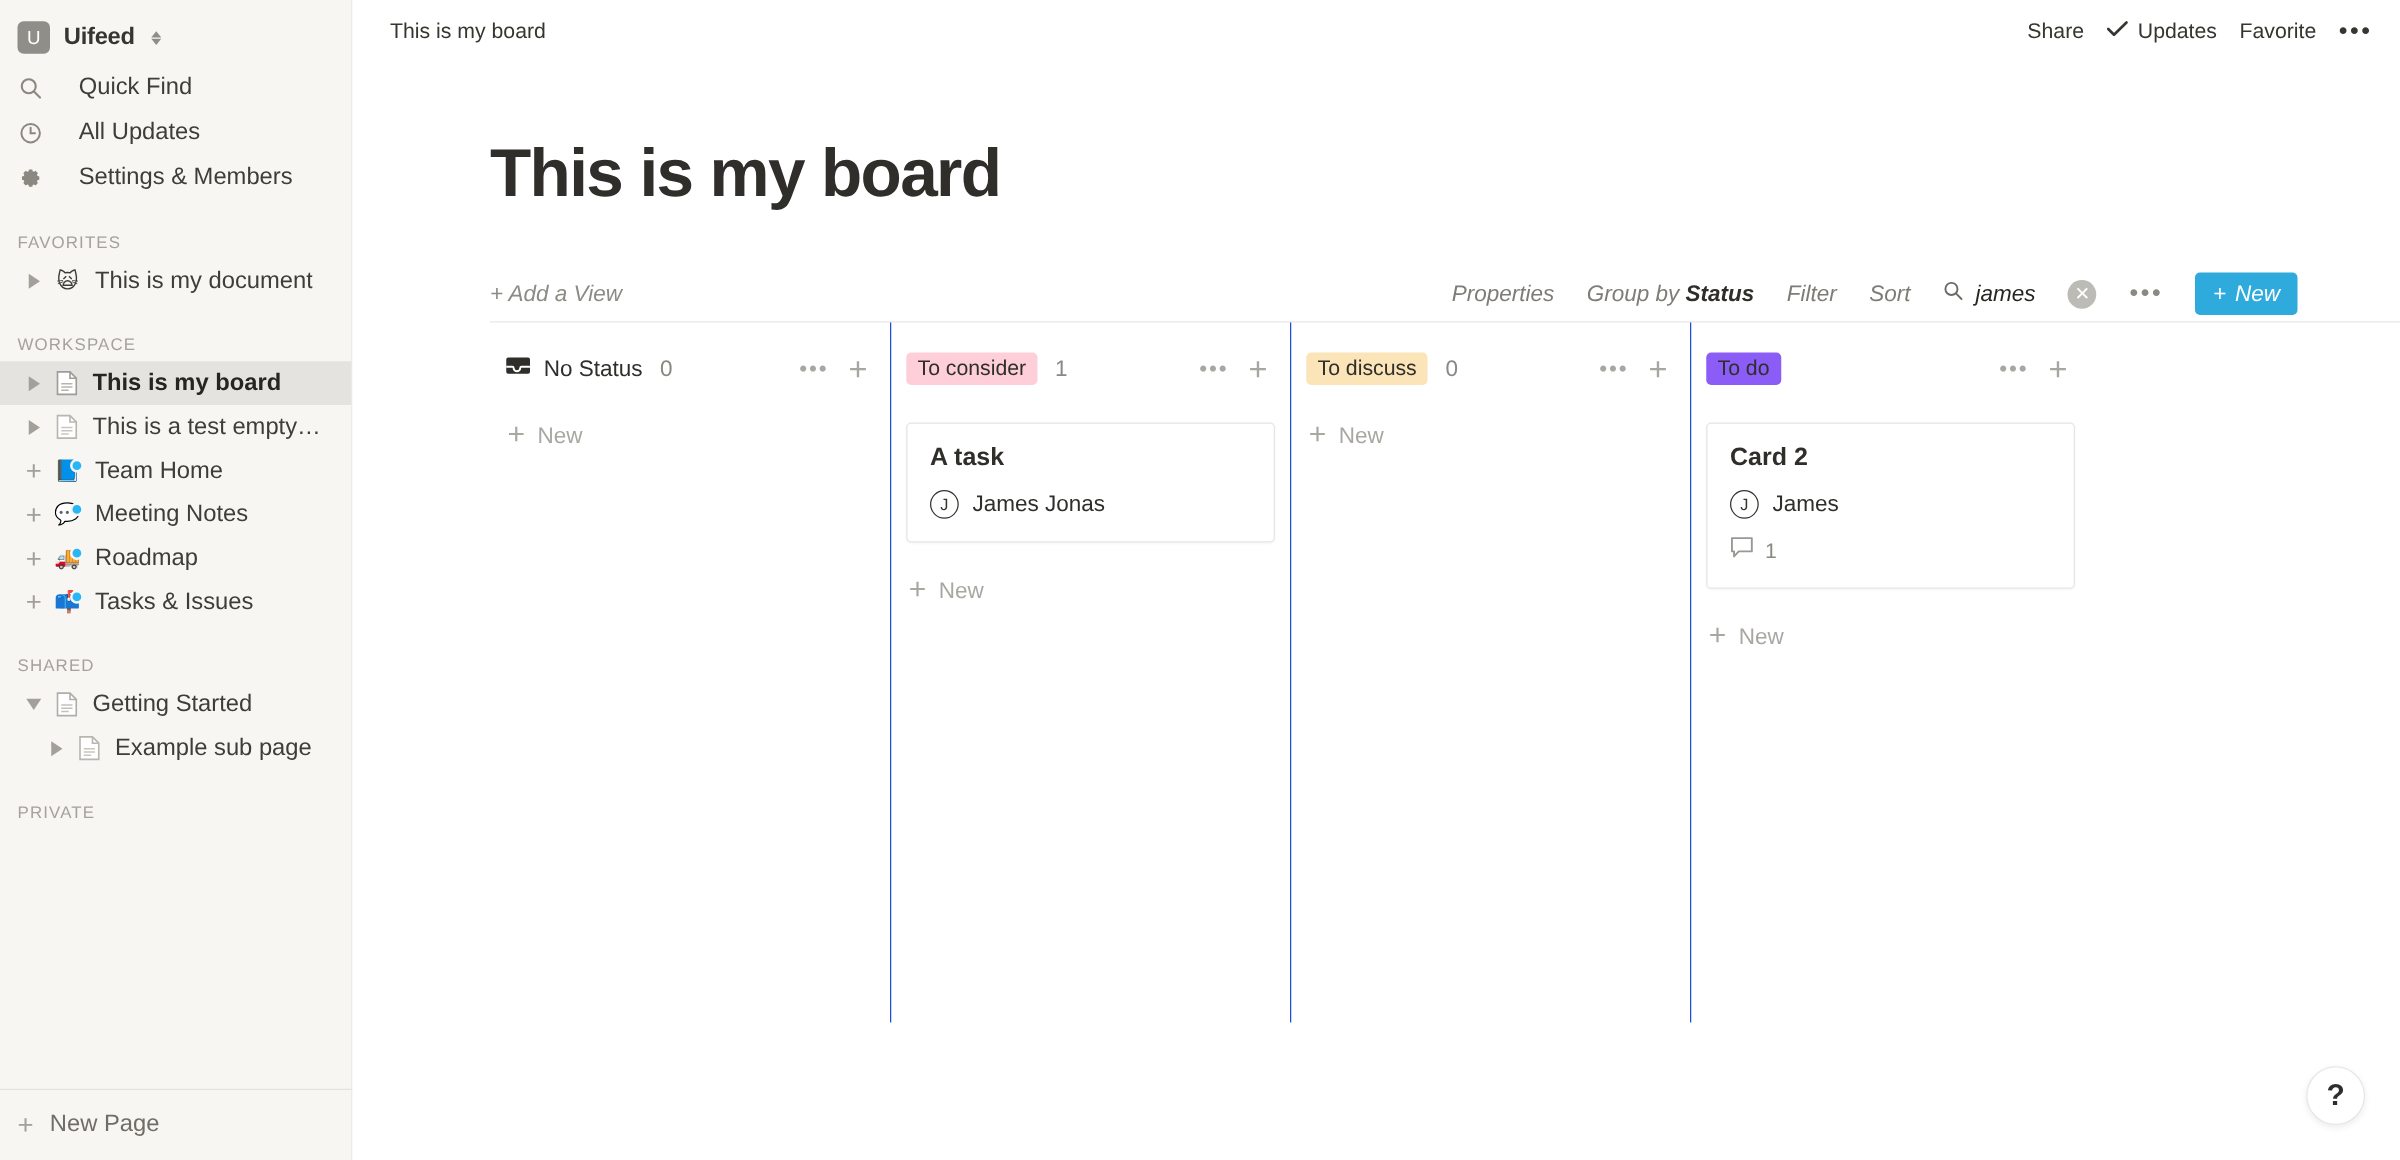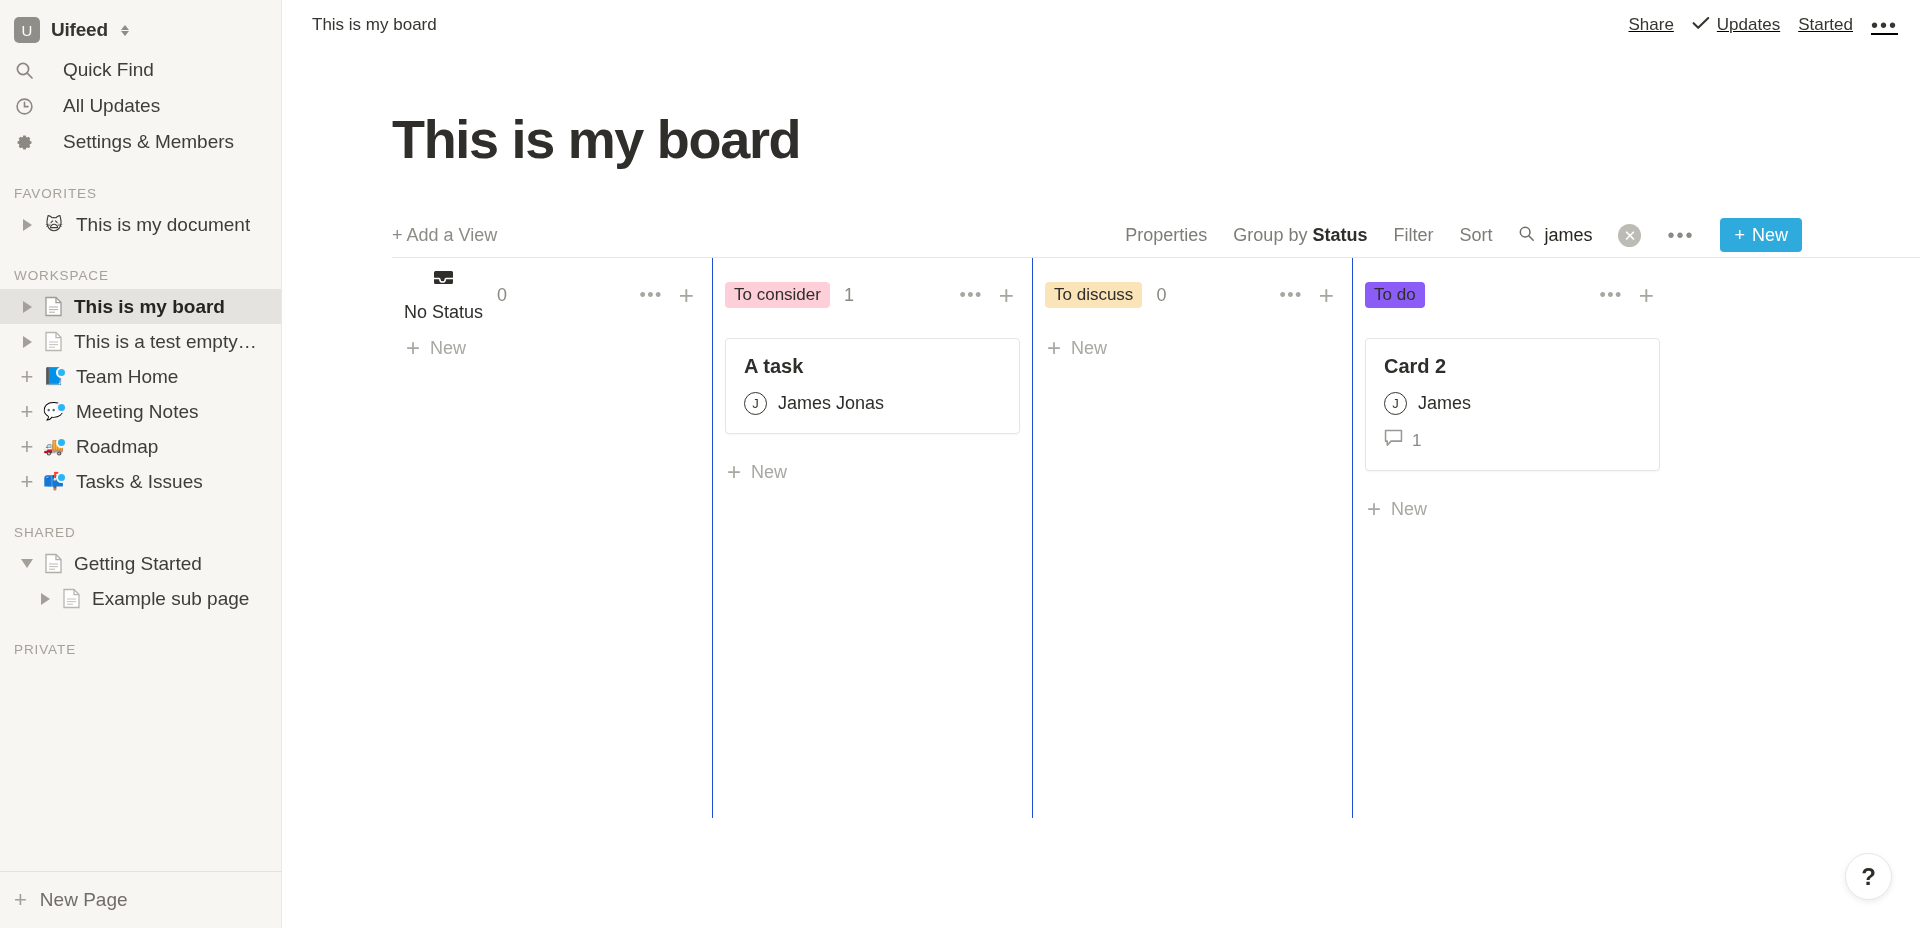--- a/index.html
+++ b/index.html
@@ -73,33 +73,33 @@
     font-size: 19px; color: #6f6d66; cursor: pointer;
   }
 
   
   .main { flex: 1 1 auto; position: relative; background: #fff; height: 928px; overflow: hidden; }
   .topbar {
     height: 50px; display: flex; align-items: center;
     padding: 0 22px 0 30px; justify-content: space-between;
   }
   .crumb { font-size: 17px; color: #37352f; cursor: pointer; }
-  .topright { display: flex; gap: 18px; text-decoration: underline; }
+  .topright { display: flex; gap: 18px; }
   .topright .tr-item { font-size: 17px; color: #37352f; cursor: pointer; display:flex; align-items:center; gap:7px; }
   .dots { letter-spacing: 2px; font-size: 20px; color: #37352f; line-height: 1; }
 
   .page-title {
     font-size: 54px; font-weight: 700; color: #2f2e2b;
     letter-spacing: -1.3px; padding: 58px 0 0 28px; margin-left: 82px;
   }
 
   .toolbar {
     display: flex; align-items: center;
-    margin: 42px 0 0 110px; padding-right: 118px;
-    height: 46px; position: relative;
+    margin: 42px 0 0 110px; padding-right: 82px;
+    height: 46px; position: relative; font-style: italic;
   }
   .add-view { font-size: 18px; color: #8d8b85; cursor: pointer; }
   .tb-right { margin-left: auto; display: flex; align-items: center; gap: 26px; }
   .tb-btn { font-size: 18px; color: #7e7c76; cursor: pointer; white-space: nowrap; text-align: center; }
   .tb-btn b { color: #2f2e2b; font-weight: 700; }
   .search-wrap { display:flex; align-items:center; gap: 9px; }
   .search-val { font-size: 18px; color: #27261f; font-weight: 500; }
   .clear-btn {
     width: 23px; height: 23px; border-radius: 50%; background: #bdbbb5;
     color:#fff; display:flex;align-items:center;justify-content:center;
@@ -116,21 +116,21 @@
   .board { display: flex; margin-left: 110px; height: 560px; }
   .col { width: 320px; flex: 0 0 320px; position: relative; padding-top: 22px; }
   .col + .col { border-left: 1px solid #1d4ed8; }
   .col-head { display: flex; align-items: center; height: 30px; padding: 0 0 0 12px; }
   .col-chip {
     font-size: 17px; border-radius: 4px; padding: 3px 9px; color: #2f2e2b;
   }
   .chip-pink { background: #ffcfd9; }
   .chip-yellow { background: #fbe4b8; }
   .chip-green { background: #8b5cf6; }
-  .nostatus { display:flex; align-items:center; gap: 10px; font-size: 18px; color: #2f2e2b; flex-direction: column; }
+  .nostatus { display:flex; align-items:center; gap: 10px; font-size: 18px; color: #2f2e2b; }
   .col-count { font-size: 18px; color: #8b8984; margin-left: 14px; }
   .col-actions { margin-left: auto; display:flex; align-items:center; gap: 16px; padding-right: 18px; }
   .col-dots { color: #a8a6a0; font-size: 18px; letter-spacing: 1.5px; line-height: 1; cursor:pointer; }
   .col-plus { color: #a8a6a0; font-size: 26px; font-weight: 300; line-height: 1; cursor:pointer; }
 
   .card {
     margin: 28px 12px 0 12px; background: #fff;
     border: 1px solid #e6e5e2; border-radius: 4px;
     padding: 16px 18px 18px 18px; cursor: pointer;
     box-shadow: 0 1px 2px rgba(15,15,15,0.04);
@@ -355,21 +355,21 @@
         </div>
         <div class="tr-item">
           <span>
             <svg width="18" height="14" viewBox="0 0 18 14">
                 <path d="M1.6 7.2l4.6 4.6L16.2 2" fill="none" stroke="#37352f" stroke-width="2.1" stroke-linecap="round" stroke-linejoin="round"></path>
               </svg>
           </span>
           <span>Updates</span>
         </div>
         <div class="tr-item">
-          <span>Started</span>
+          <span>Favorite</span>
         </div>
         <div class="dots">•••</div>
       </div>
     </div>
 
     <h1 class="page-title">This is my board</h1>
 
     <div class="toolbar">
       <div class="add-view">+ Add a View</div>
       <div class="tb-right">

